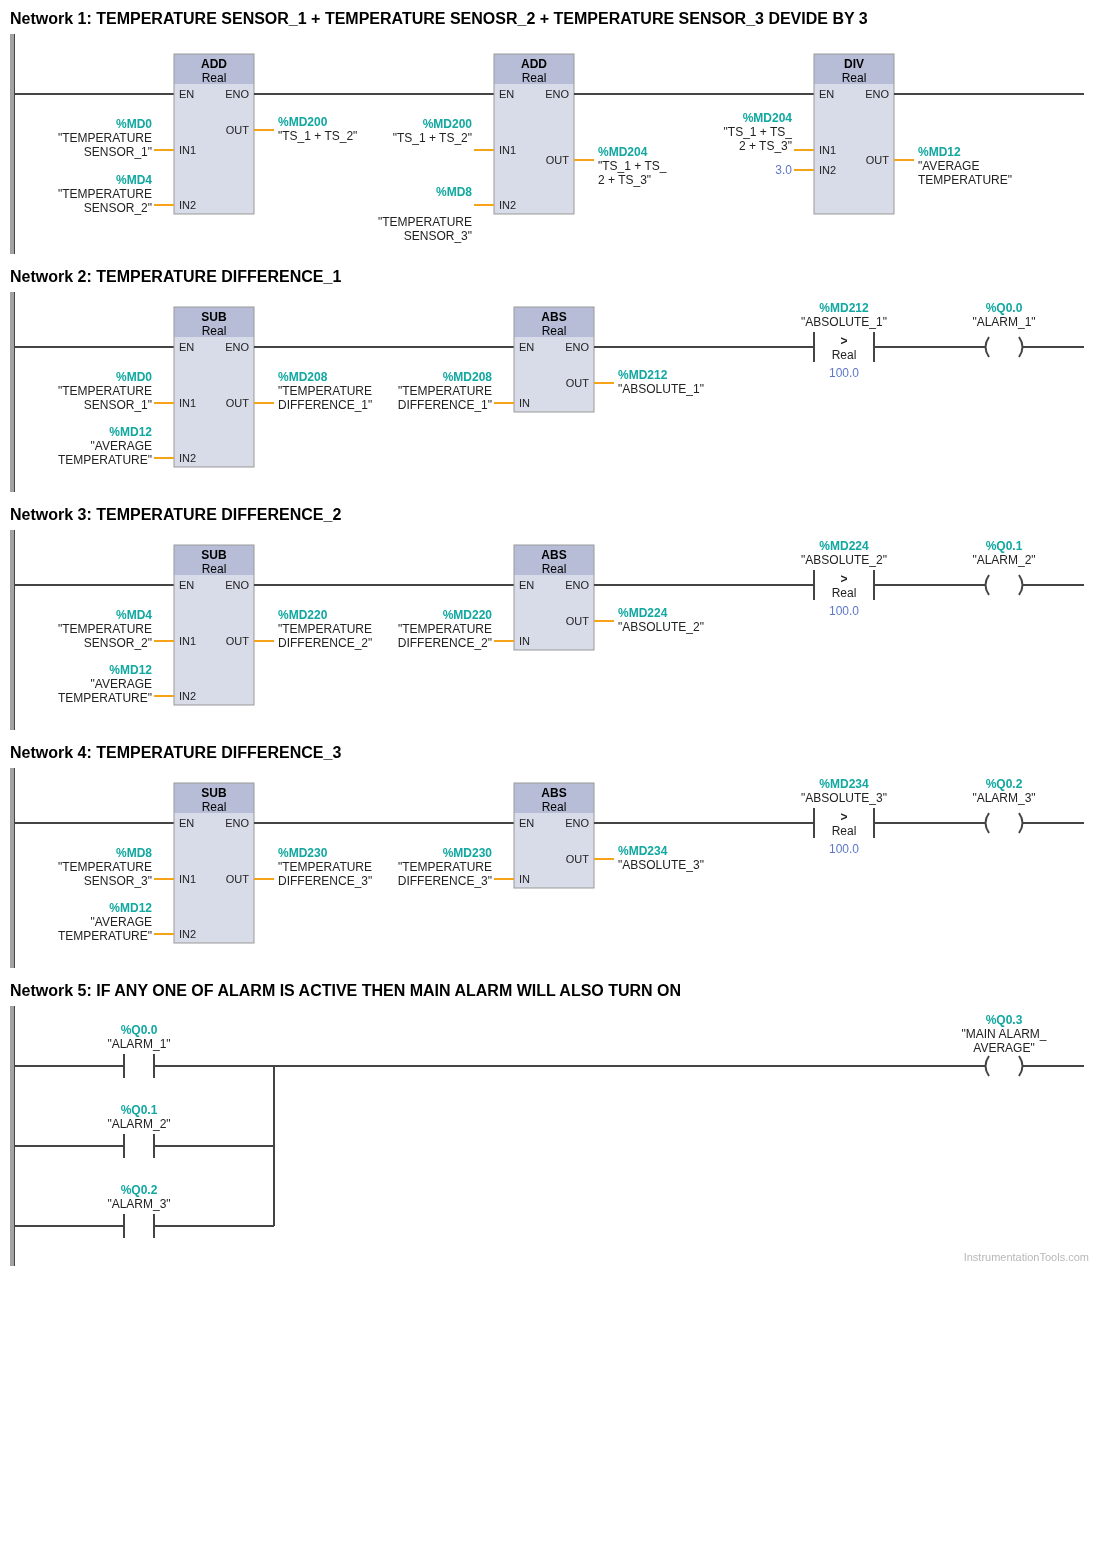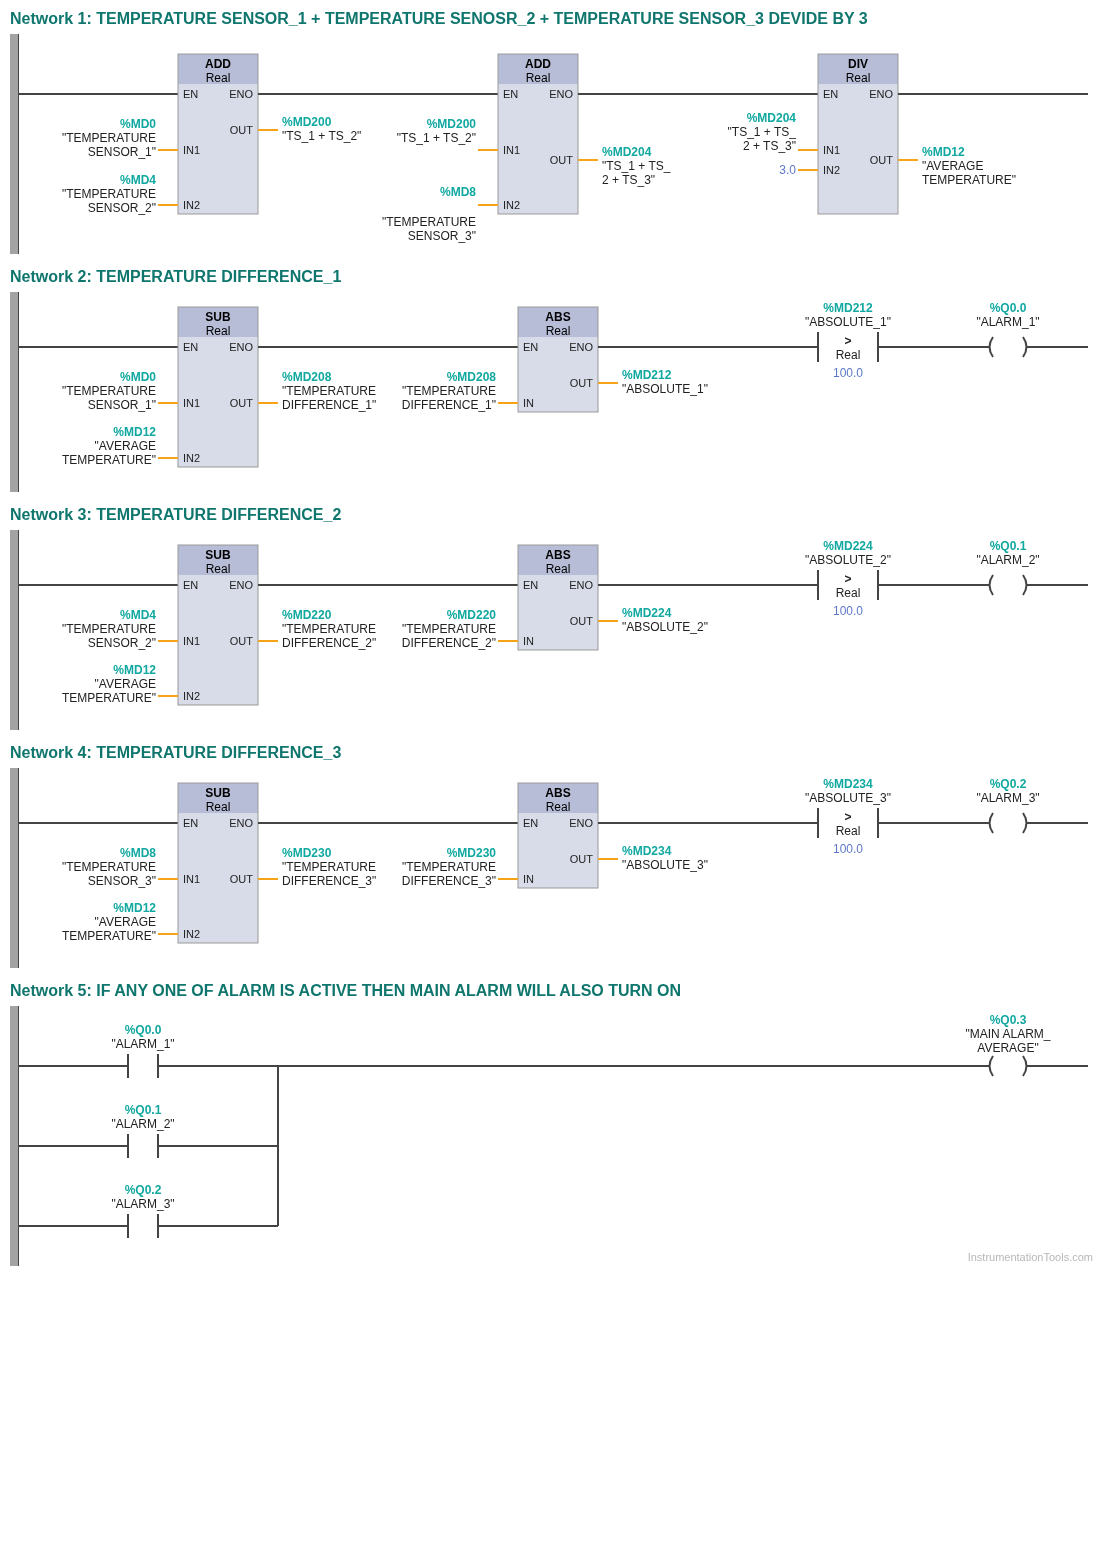--- a/index.html
+++ b/index.html
@@ -1,17 +1,17 @@
 <!DOCTYPE html>
 <html><head>
 <meta charset="utf-8">
 <style>
   body { margin: 0; padding: 10px; font-family: Arial, sans-serif; background: #fff; color: #222; width: 1086px; }
-  .network { margin-bottom: 14px; border-left: 8px solid #a3a3a3; padding-left: 0; }
-  .network-title { font-size: 16px; font-weight: bold; color: #0f766e; margin-bottom: 6px; }
+  .network { margin-bottom: 14px; border-left: 4px solid #a3a3a3; padding-left: 0; }
+  .network-title { font-size: 16px; font-weight: bold; color: #000000; margin-bottom: 6px; }
 
   svg { display: block; }
 
   .fbox-hdr { fill: #b7bdd6; }
   .fbox-body { fill: #d8dbe8; }
   .fbox-border { fill: none; stroke: #999; stroke-width: 1; }
   .fbox-title { font: bold 12px Arial; text-anchor: middle; }
   .fbox-type { font: 12px Arial; text-anchor: middle; }
   .fbox-pin { font: 11px Arial; fill: #222; }
   .pin-right { text-anchor: end; }

